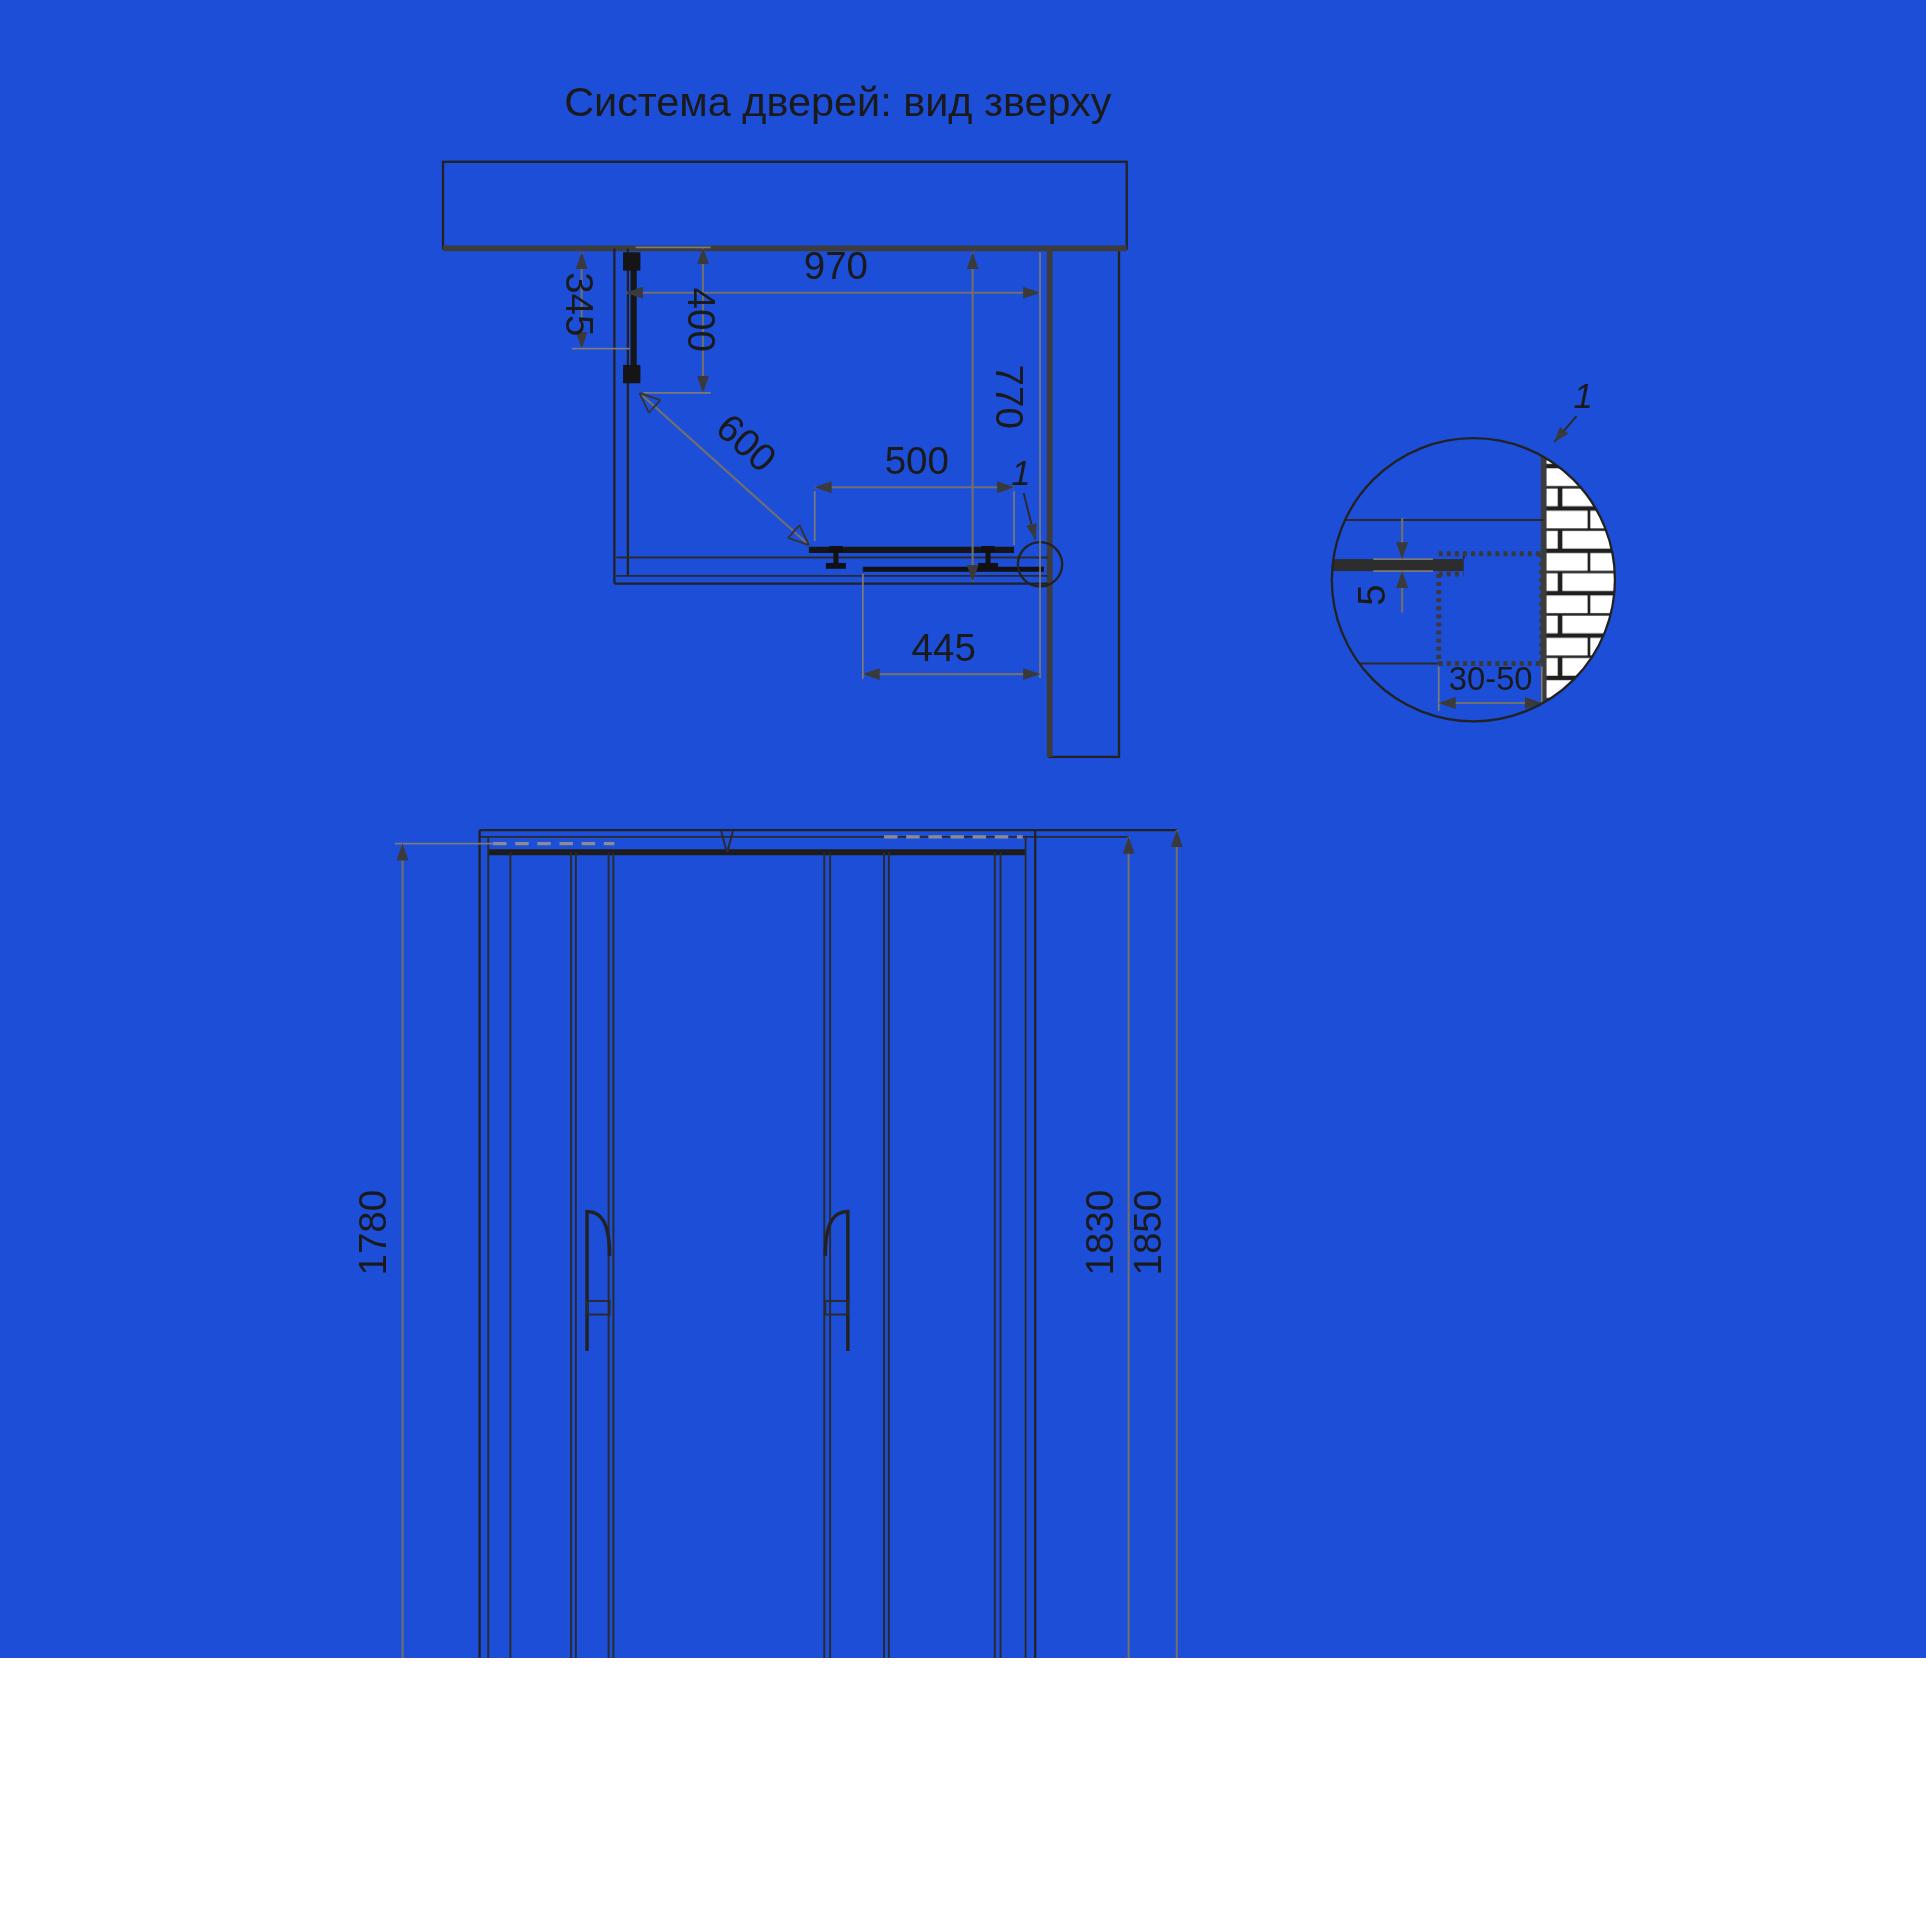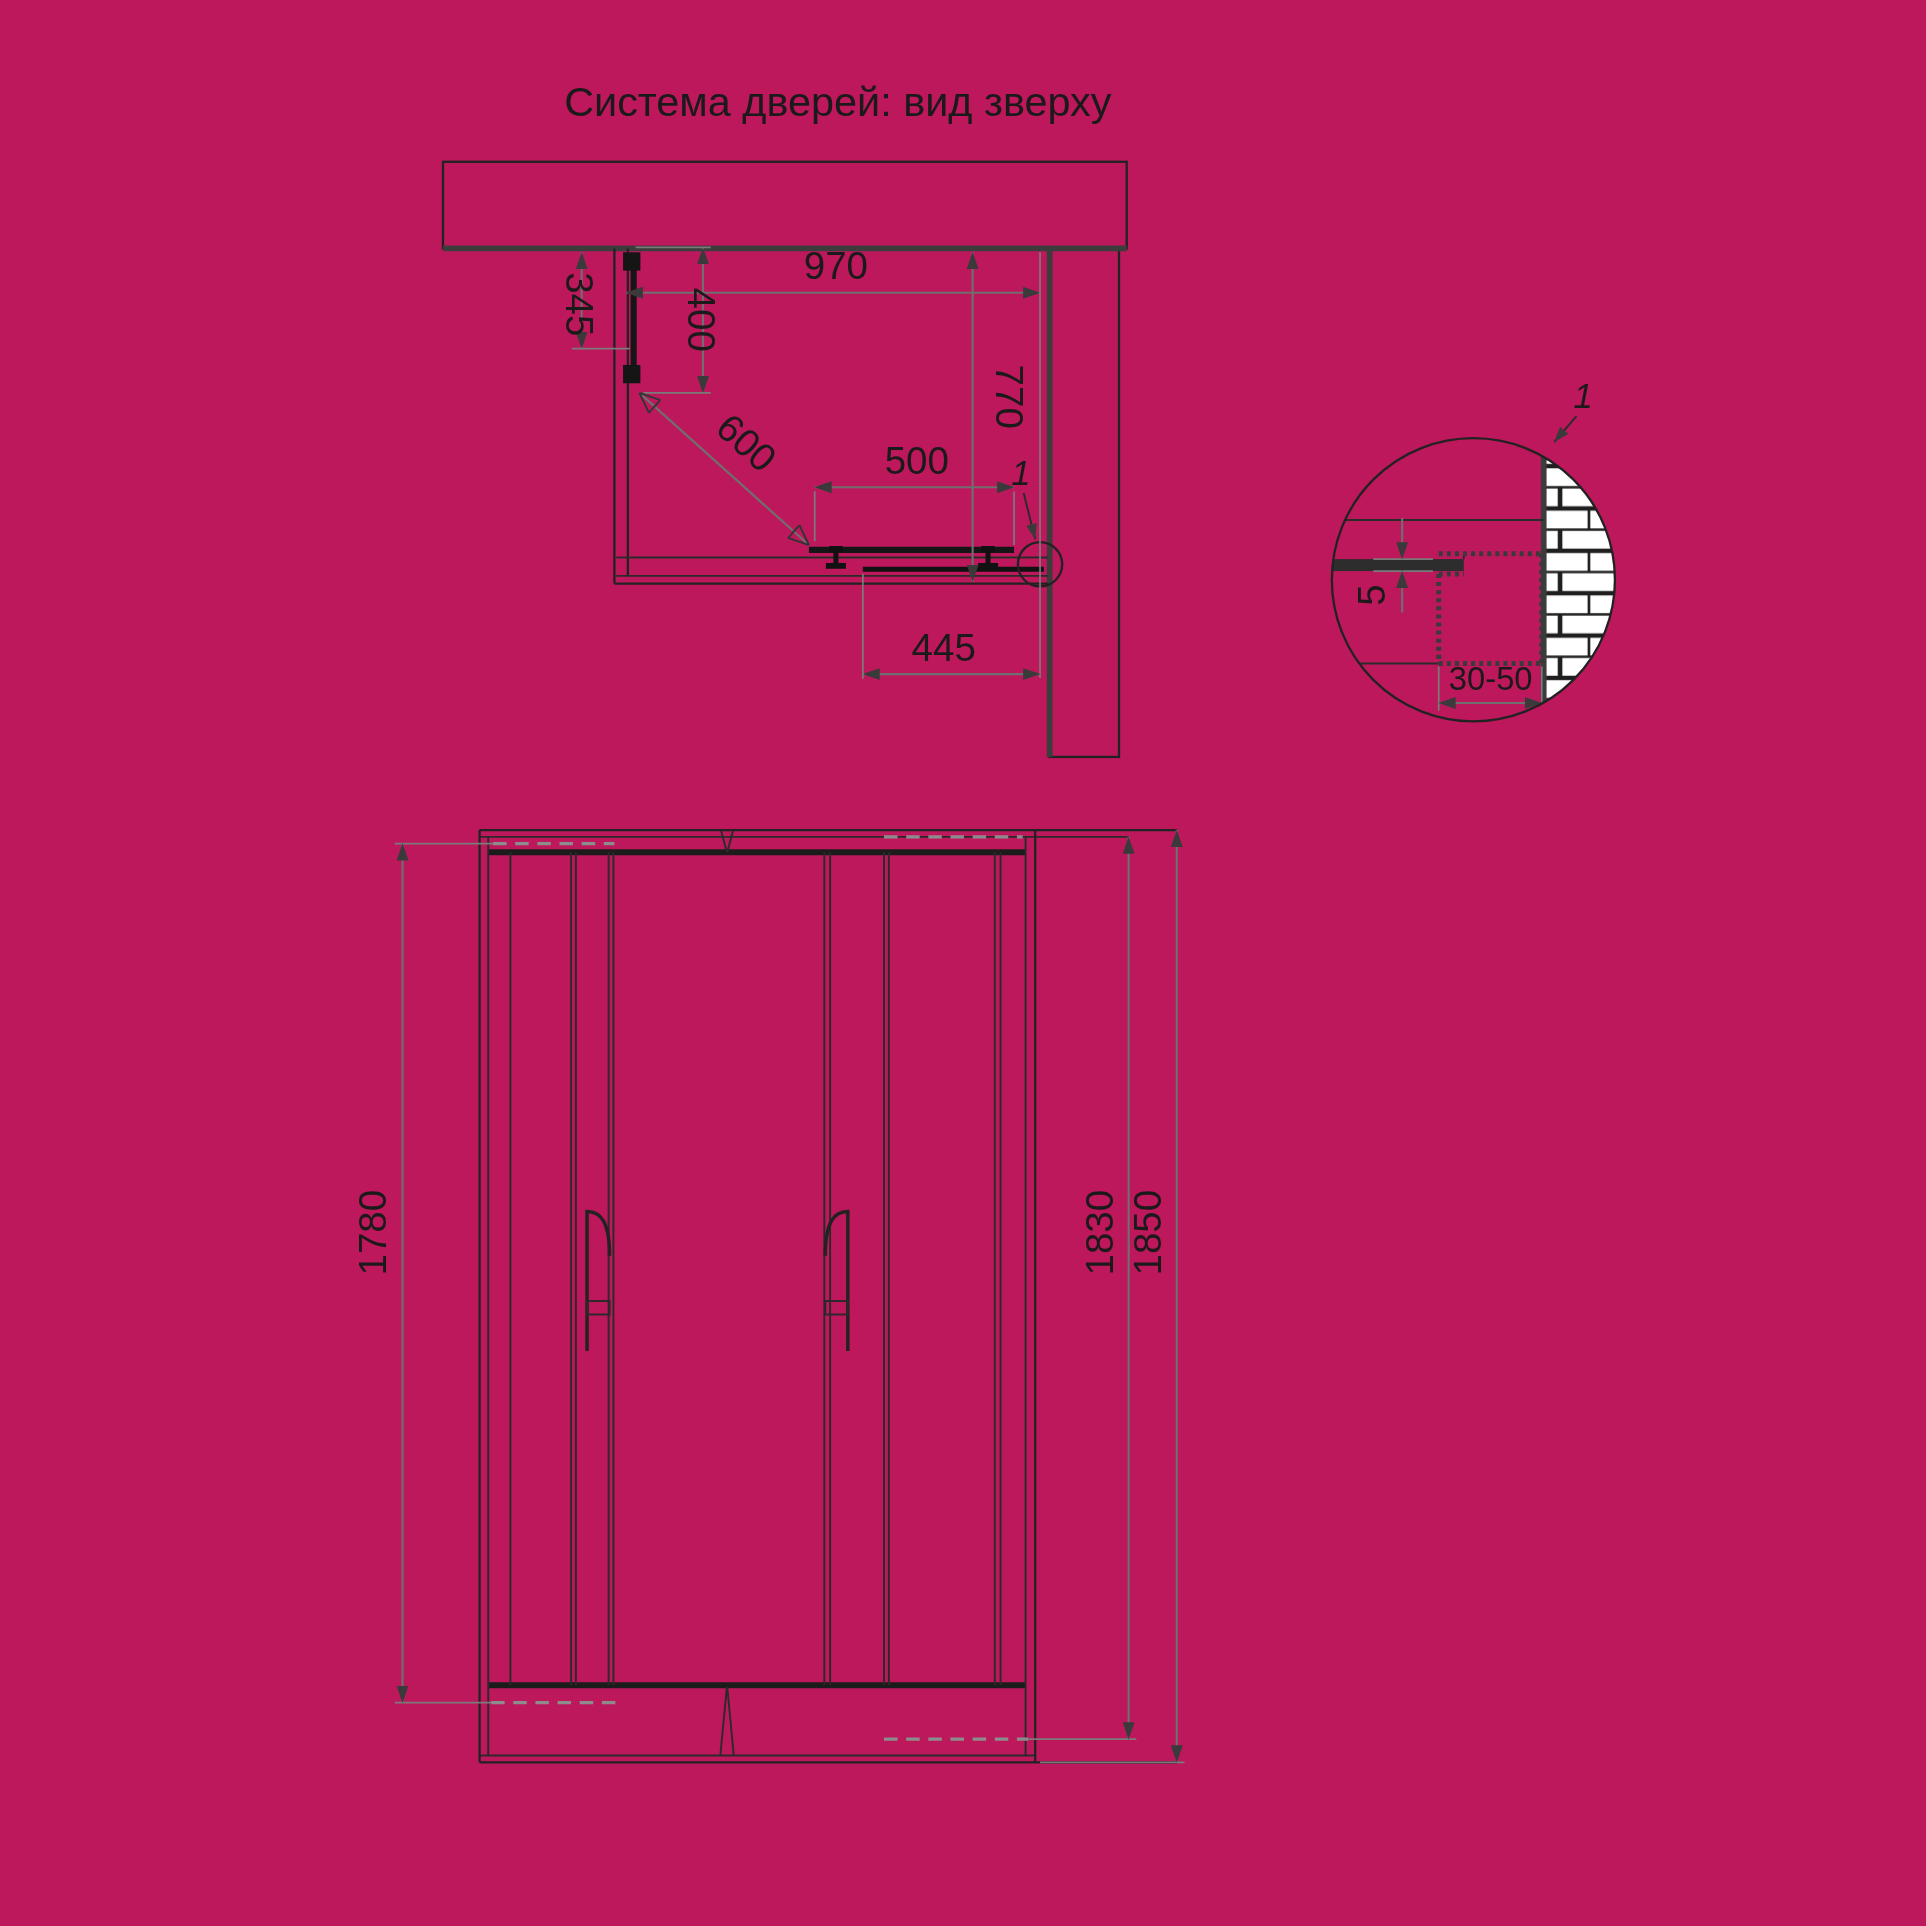--- a/index.html
+++ b/index.html
@@ -1,16 +1,16 @@
 <!DOCTYPE html>
 <html style="font-size:7.7px"><head>
 <meta charset="utf-8">
 <style>
   html,body{margin:0;padding:0;background:#ffffff;}
-  .page{width:1926px;height:1926px;background:#be185d;position:relative;}
+  .page{width:1926px;height:1658px;background:#1d4ed8;position:relative;}
   svg{display:block;}
   text{font-family:"Liberation Sans","DejaVu Sans",sans-serif;fill:#1a1a1a;}
   .title-text{font-size:21.5px;}
   .dim-text{font-size:20px;}
   .dim-text-sm{font-size:17px;}
   .ref-text{font-size:18px;font-style:italic;}
   .thin{stroke:#222222;stroke-width:1.2;fill:none;}
   .hair{stroke:#2a2a2a;stroke-width:1;fill:none;}
   .thick{stroke:#1c1c1c;stroke-width:3;fill:none;}
   .face{stroke:#3c3c3c;stroke-width:3;fill:none;}

